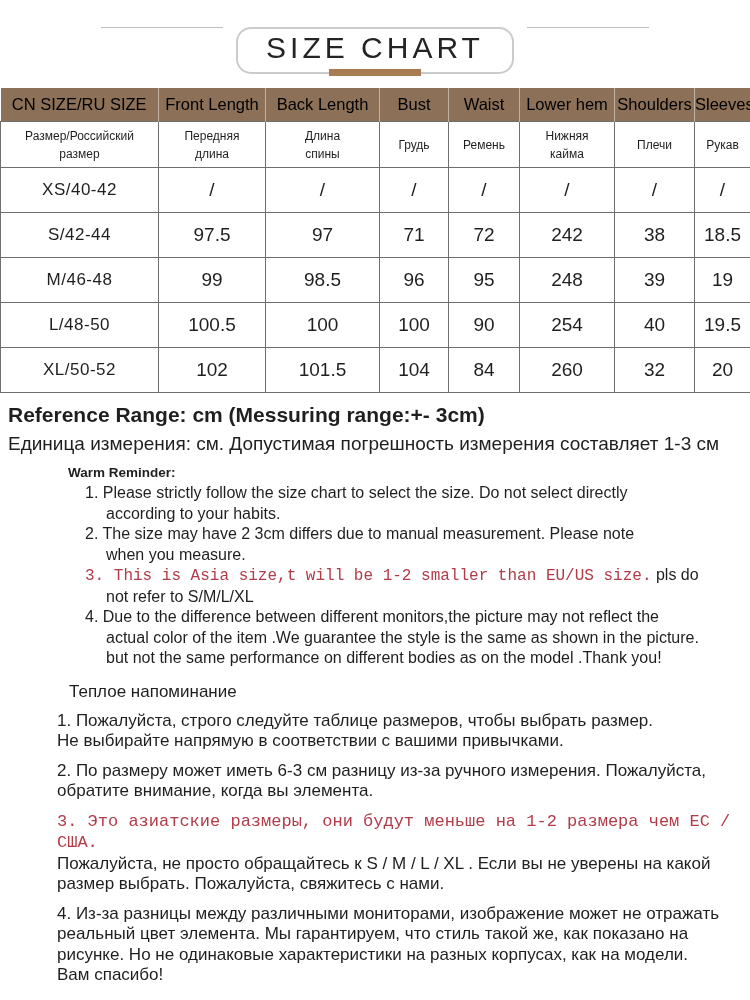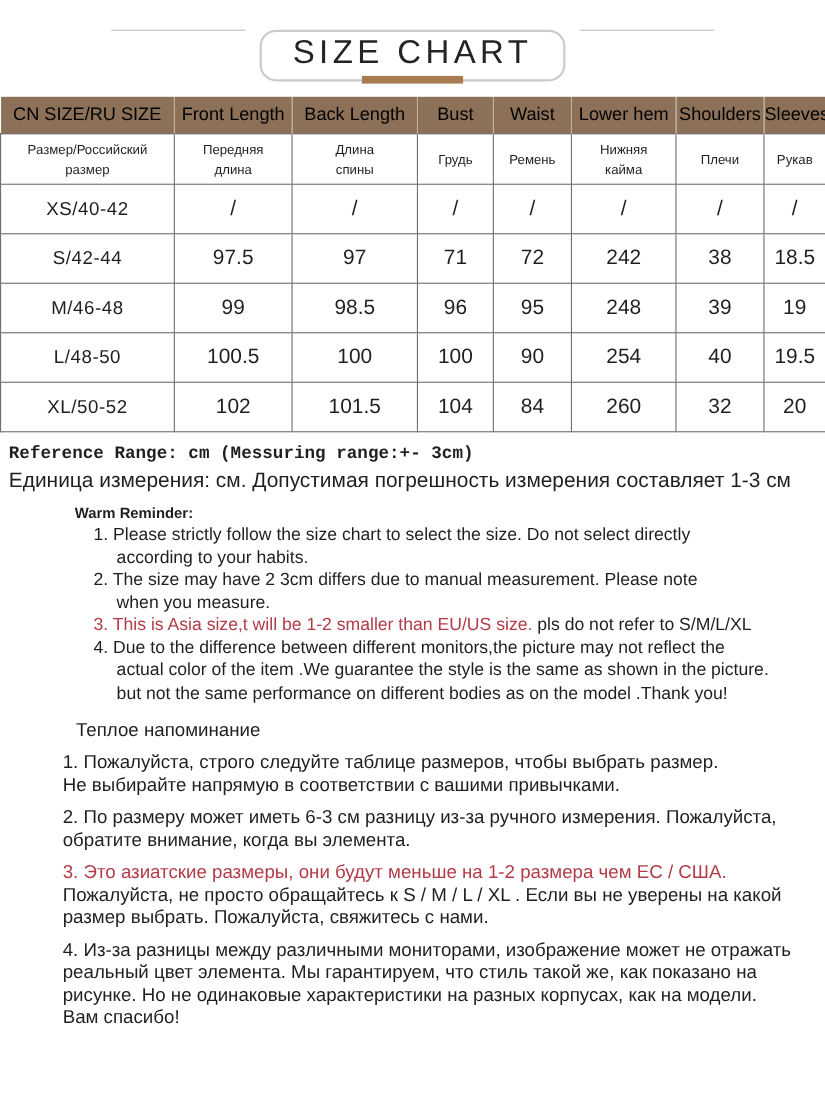--- a/index.html
+++ b/index.html
@@ -28,29 +28,29 @@
     border-left:1px solid rgba(255,255,255,.45);white-space:nowrap;overflow:visible;
   }
   .size-table thead tr.en th:first-child{border-left:none;}
   .size-table thead tr.ru th{
     font-weight:normal;font-size:12px;line-height:18px;height:45px;
     border:1px solid var(--border);white-space:pre-line;
   }
   .size-table tbody td{border:1px solid var(--border);height:44px;font-size:19px;}
   .size-table tbody td.size{font-size:17px;letter-spacing:.5px;}
   
-  .ref-en{margin:10px 0 0 8px;font-weight:bold;font-size:16px;font-family:Liberation Mono, monospace;}
+  .ref-en{margin:10px 0 0 8px;font-weight:bold;font-size:21px;}
   .ref-ru{margin:6px 0 0 8px;font-size:19px;}
   .warm-title{margin:10px 0 0 68px;font-weight:bold;font-size:13.5px;}
   .en-list{margin:3px 0 0 85px;width:640px;font-size:16px;line-height:20.5px;}
   .en-list .item{padding-left:21px;text-indent:-21px;}
   .ru-title{margin:13px 0 0 69px;font-size:17px;}
   .ru-list{margin:0 0 0 57px;width:680px;font-size:17px;line-height:20.5px;}
   .ru-list .item{margin-top:9px;}
-  .red{color:var(--red);}
+  .red{color:var(--red);font-family:Liberation Mono, monospace;}
 </style>
 </head>
 <body>
 
 <div class="page">
 
   <div class="title-row">
     <div class="hline"></div>
     <div class="title-box">
       <span>SIZE CHART</span>

